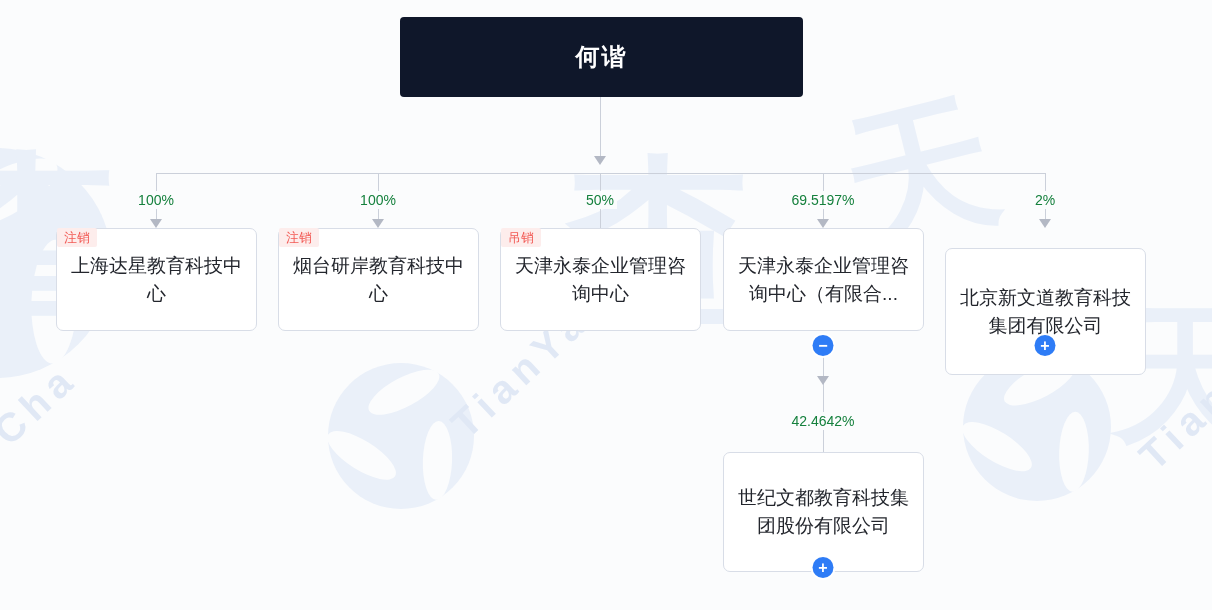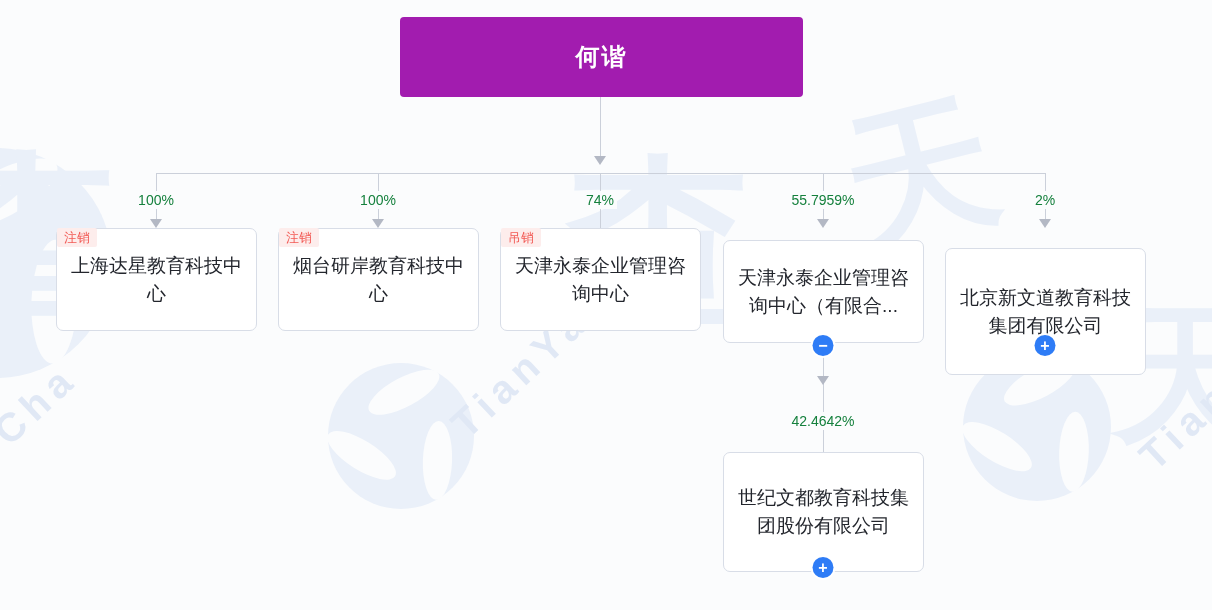--- a/index.html
+++ b/index.html
@@ -15,21 +15,21 @@
   .wm-text{color:#E0E8F5;font-weight:bold;font-size:40px;letter-spacing:7px;transform-origin:left center;white-space:nowrap;}
   
   .vline{position:absolute;width:1px;background:#CBD0DA;z-index:1;}
   .hline{position:absolute;height:1px;background:#CBD0DA;z-index:1;}
   .arrow{position:absolute;width:0;height:0;z-index:1;
     border-left:6px solid transparent;border-right:6px solid transparent;
     border-top:9px solid #B3B8C4;}
   
   .root{
     position:absolute;left:400px;top:17px;width:403px;height:80px;z-index:2;
-    background:#a21caf;border-radius:4px;display:flex;align-items:center;justify-content:center;
+    background:#0f172a;border-radius:4px;display:flex;align-items:center;justify-content:center;
     color:#fff;font-size:24px;font-weight:bold;letter-spacing:2px;cursor:pointer;
   }
   .node{
     position:absolute;width:201px;z-index:2;box-sizing:border-box;
     background:#fff;border:1px solid #D8DDE7;border-radius:7px;
     display:flex;align-items:center;justify-content:center;text-align:center;
     font-size:19px;line-height:28px;color:#23262D;cursor:pointer;
   }
   .node .name{padding:0 9px;}
   .badge{
@@ -109,22 +109,22 @@
   <div class="arrow" style="left:817px;top:219px;"></div>
 
   <div class="vline" style="left:1045px;top:174px;height:46px;"></div>
   <div class="arrow" style="left:1039px;top:219px;"></div>
 
   <div class="vline" style="left:823px;top:355px;height:97px;"></div>
   <div class="arrow" style="left:817px;top:376px;"></div>
 
   <div class="pct" style="left:156px;top:191px;">100%</div>
   <div class="pct" style="left:378px;top:191px;">100%</div>
-  <div class="pct" style="left:600px;top:191px;">74%</div>
-  <div class="pct" style="left:823px;top:191px;">55.7959%</div>
+  <div class="pct" style="left:600px;top:191px;">50%</div>
+  <div class="pct" style="left:823px;top:191px;">69.5197%</div>
   <div class="pct" style="left:1045px;top:191px;">2%</div>
   <div class="pct" style="left:823px;top:412px;">42.4642%</div>
 
   <div class="root">
     <span>何谐</span>
   </div>
 
   <div class="node" style="left:56px;top:228px;height:103px;">
     <span class="badge">注销</span>
     <span class="name">上海达星教育科技中心</span>
@@ -133,21 +133,21 @@
   <div class="node" style="left:278px;top:228px;height:103px;">
     <span class="badge">注销</span>
     <span class="name">烟台研岸教育科技中心</span>
   </div>
 
   <div class="node" style="left:500px;top:228px;height:103px;">
     <span class="badge">吊销</span>
     <span class="name">天津永泰企业管理咨询中心</span>
   </div>
 
-  <div class="node" style="left:723px;top:240px;height:103px;align-items:center;">
+  <div class="node" style="left:723px;top:228px;height:103px;align-items:center;">
     <span class="name">天津永泰企业管理咨询中心（有限合...</span>
   </div>
 
   <div class="node" style="left:945px;top:228px;height:127px;margin-top:20px;">
     <span class="name">北京新文道教育科技集团有限公司</span>
   </div>
 
   <div class="node" style="left:723px;top:452px;height:120px;">
     <span class="name">世纪文都教育科技集团股份有限公司</span>
   </div>

